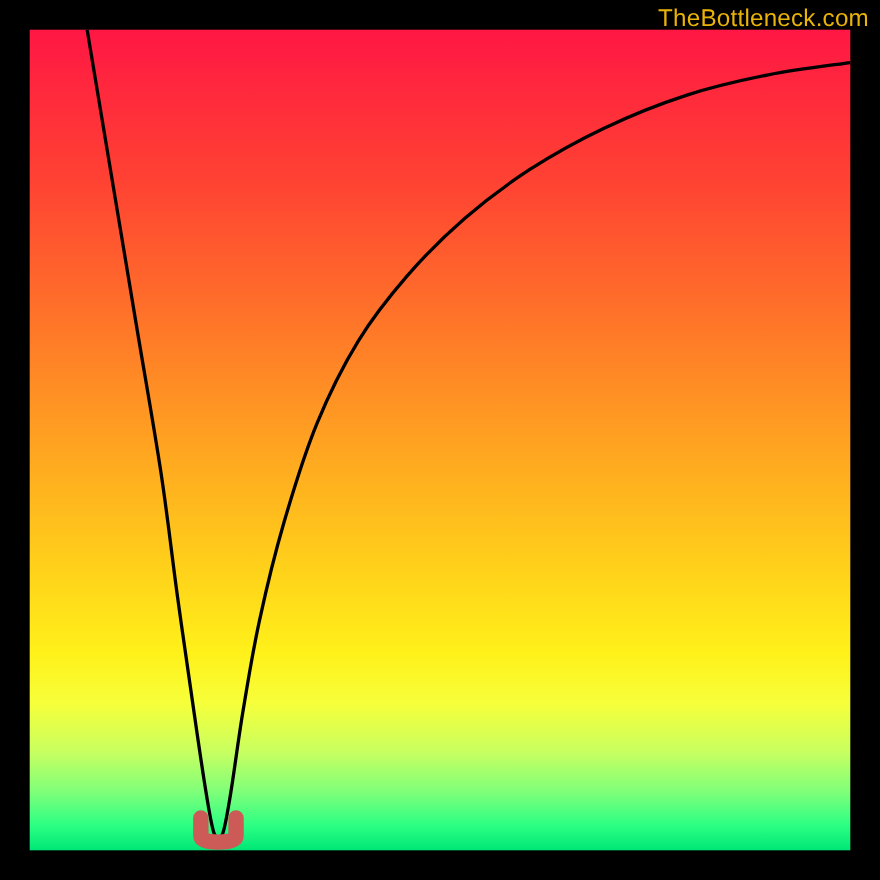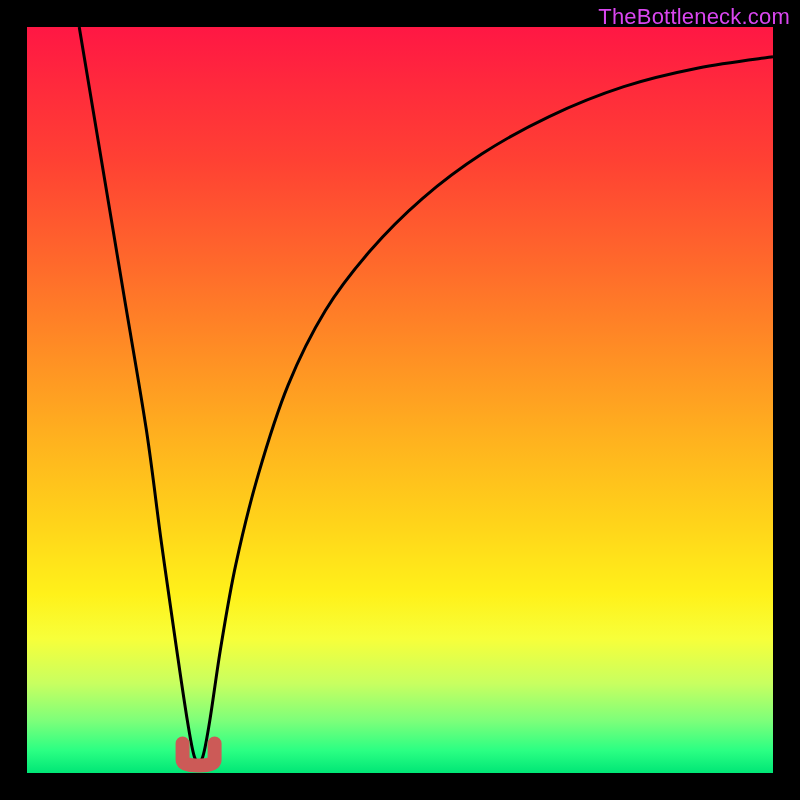--- a/index.html
+++ b/index.html
@@ -40,21 +40,21 @@
       #2bff83 97%,
       #00e676 100%
     );
   }
   .watermark {
     position: absolute;
     top: 4px;
     right: 10px;
     font-family: Arial, Helvetica, sans-serif;
     font-size: 22px;
-    color: #d946ef;
+    color: #eab308;
     letter-spacing: 0.2px;
     user-select: none;
   }
   svg.curve {
     position: absolute;
     left: 0;
     top: 0;
     width: 746px;
     height: 746px;
     overflow: visible;

